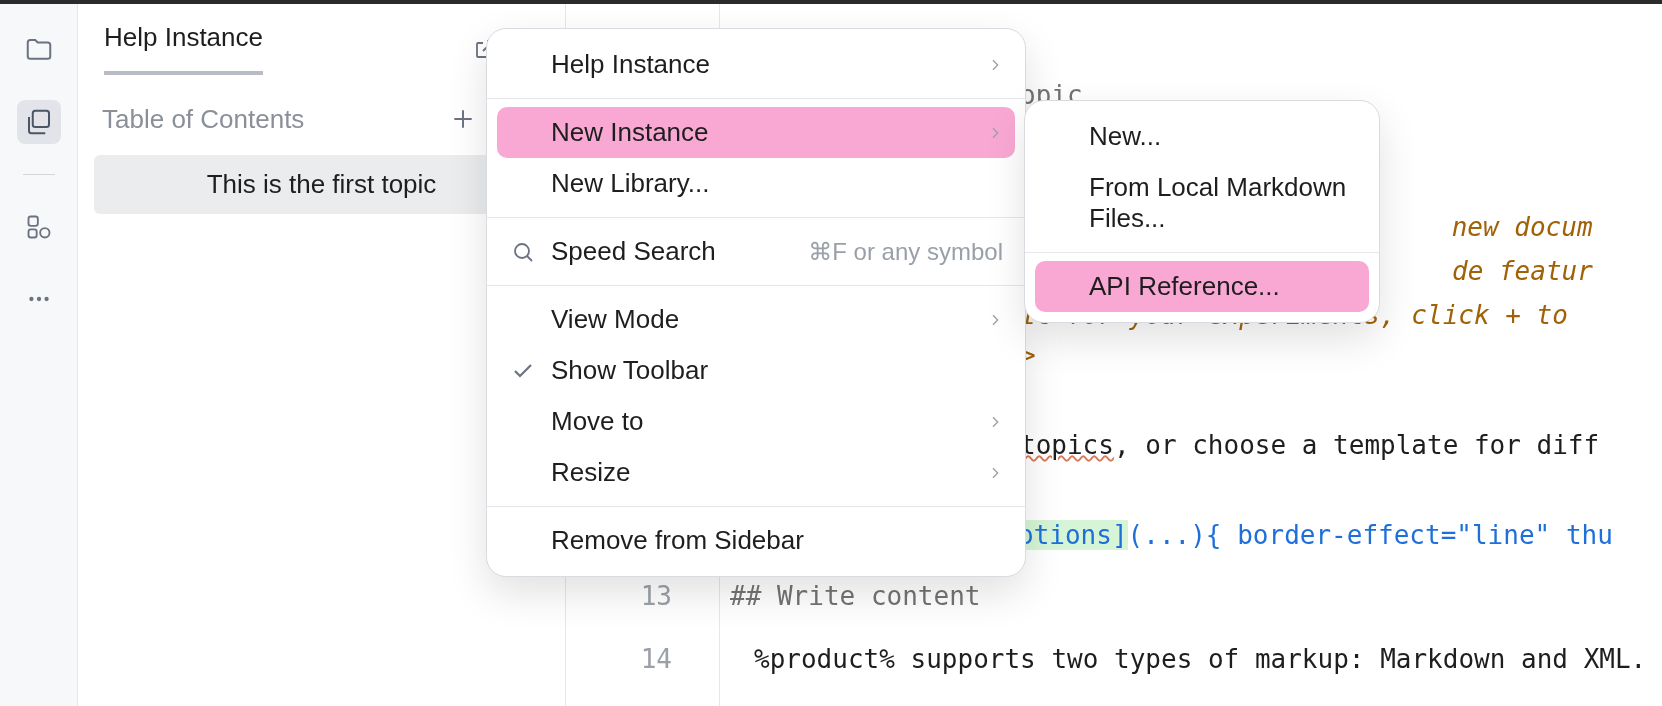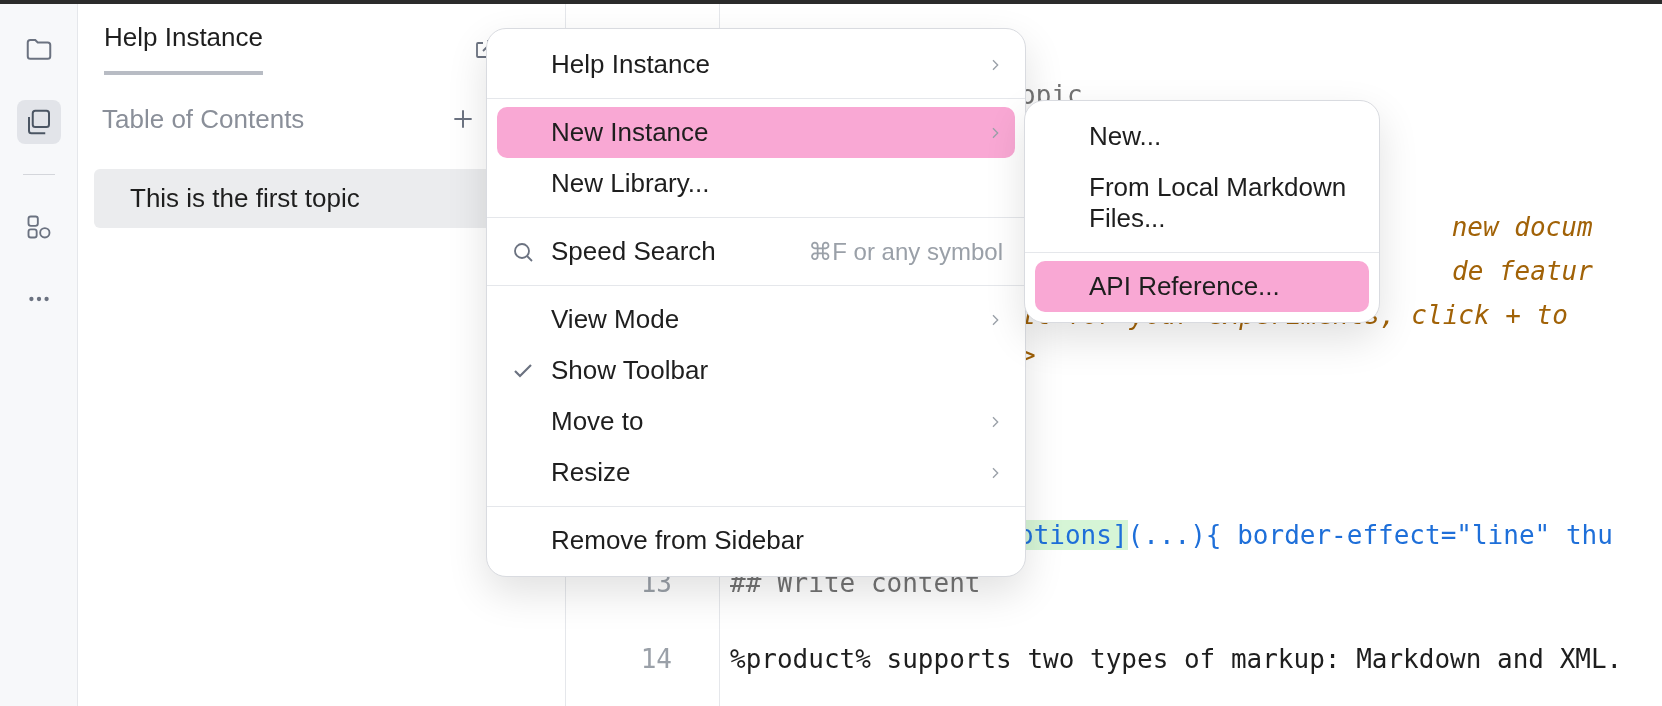--- a/index.html
+++ b/index.html
@@ -87,26 +87,27 @@
     align-items: center;
     padding: 26px 12px 18px 24px;
   }
   .toc-title {
     font-size: 26px;
     color: #8a8f99;
     font-weight: 400;
     flex: 1;
   }
   .toc-item {
-    margin: 14px 16px;
+    margin: 0 16px;
     padding: 14px 36px;
     background: #ebecee;
     border-radius: 6px;
     font-size: 26px;
     color: #1e1e1e;
+    text-align: center;
   }
   
   .editor {
     flex: 1;
     position: relative;
     font-family: "Menlo", "Consolas", monospace;
     font-size: 26px;
   }
   .gutter-col {
     position: absolute;
@@ -285,30 +286,34 @@
       <span class="code" style="padding-left:732px;"><span class="c-comment">de featur</span></span>
     </div>
     <div class="code-line" style="top: 296px;">
       <span class="lineno"></span>
       <span class="code" style="padding-left:300px;"><span class="c-comment">it for your experiments, click + to </span></span>
     </div>
     <div class="code-line" style="top: 336px;">
       <span class="lineno"></span>
       <span class="code" style="padding-left:300px;"><span class="c-comment">&gt;</span></span>
     </div>
+    <div class="code-line" style="top: 426px;">
+      <span class="lineno"></span>
+      <span class="code" style="padding-left:300px;"><span class="c-wavy">topics</span><span>, or choose a template for diff</span></span>
+    </div>
     <div class="code-line" style="top: 516px;">
       <span class="lineno"></span>
       <span class="code" style="padding-left:298px;"><span class="c-link-text">otions]</span><span class="c-link-url">(...)</span><span class="c-attr">{ border-effect="line" thu</span></span>
     </div>
 
-    <div class="code-line" style="top: 564px;">
+    <div class="code-line" style="top: 577px;">
       <span class="lineno">13</span>
       <span class="code"><span class="c-head">## Write content</span></span>
     </div>
-    <div class="code-line" style="top: 640px;">
+    <div class="code-line" style="top: 640px; gap: 24px;">
       <span class="lineno">14</span>
       <span class="code">%product% supports two types of markup: Markdown and XML.</span>
     </div>
   </div>
 </div>
 
 <div class="menu menu-main" id="menu-main">
     <div class="menu-item">
       <span class="mi-icon"></span>
       <span class="mi-label">Help Instance</span>

